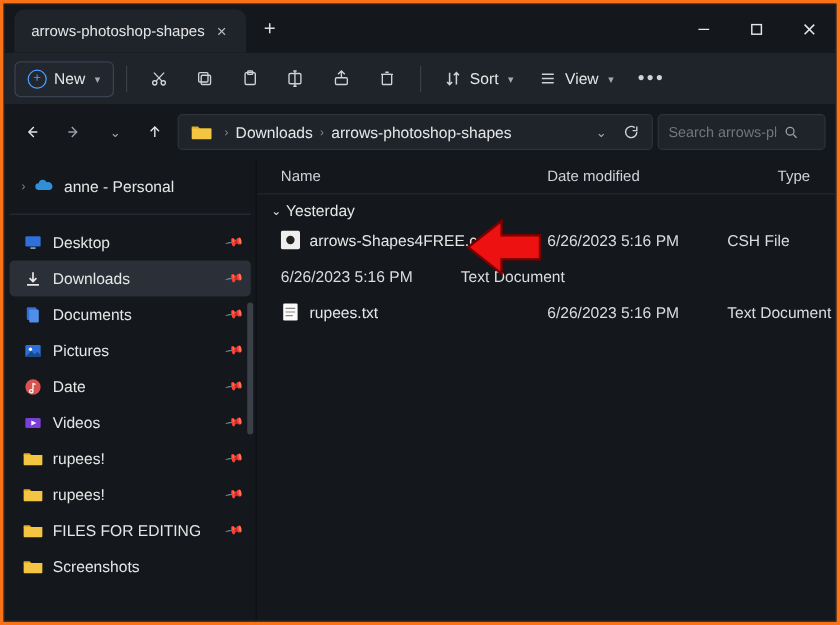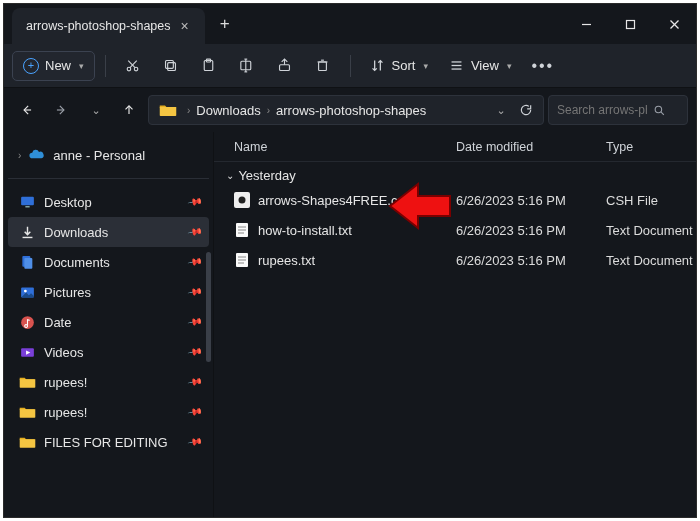--- a/index.html
+++ b/index.html
@@ -1,17 +1,17 @@
 <!DOCTYPE html>
 <html><head>
 <meta charset="utf-8">
 <style>
   * { box-sizing: border-box; margin: 0; padding: 0; }
   html, body { width: 700px; height: 521px; overflow: hidden; font-family: "Segoe UI", Arial, sans-serif; background: #555; }
-  .frame { position: relative; width: 700px; height: 521px; background: #ffffff; }
+  .frame { position: relative; width: 700px; height: 521px; background: #f97316; }
   .window { position: absolute; left: 3px; top: 3px; width: 694px; height: 515px; background: #14171c; color: #e6e6e6; border: 1px solid #2a2a2a; display: flex; flex-direction: column; }
 
   
   .titlebar { height: 40px; background: #14171c; display: flex; align-items: stretch; }
   .tab { display: flex; align-items: center; gap: 8px; padding: 0 14px; background: #1f232a; border-radius: 8px 8px 0 0; margin: 4px 0 0 8px; font-size: 12.5px; }
   .tab .close { font-size: 14px; color: #bbb; padding: 0 2px; }
   .newtab { width: 40px; display: flex; align-items: center; justify-content: center; color: #ddd; font-size: 17px; }
   .tbspace { flex: 1; }
   .winbtns { display: flex; }
   .winbtn { width: 44px; display: flex; align-items: center; justify-content: center; color: #e6e6e6; }
@@ -52,21 +52,21 @@
   .pin { margin-left: auto; color: #777; font-size: 10px; transform: rotate(35deg); }
   .ic { width: 18px; height: 18px; display: flex; align-items: center; justify-content: center; }
   .favs { border-top: 1px solid #2a2e36; padding-top: 8px; }
   .cloud-tw { color:#888; font-size:10px; margin-right:-2px; }
 
   
   .main { flex: 1; display: flex; flex-direction: column; }
   .cols { height: 30px; display: flex; align-items: center; font-size: 12.5px; color: #cfd3d8; border-bottom: 1px solid #24282f; padding-left: 20px; }
   .cols .c-name { width: 222px; }
   .cols .c-date { width: 150px; }
-  .cols .c-type { flex: 1; }
+  .cols .c-type { flex: 1; margin-left: 42px; }
   .group { padding: 6px 0 2px 12px; font-size: 13px; display: flex; align-items: center; gap: 4px; }
   .group .tw { font-size: 10px; color: #ddd; }
   .files { position: relative; }
   .row { height: 30px; display: flex; align-items: center; font-size: 13px; padding-left: 20px; }
   .row .c-name { width: 222px; display: flex; align-items: center; gap: 8px; }
   .row .c-date { width: 150px; color: #dcdcdc; }
   .row .c-type { flex: 1; color: #dcdcdc; }
   .fic { width: 16px; height: 16px; }
 
   
@@ -330,20 +330,29 @@
         <div class="item">
           <span class="ic">
                 <svg viewBox="0 0 24 18" width="17" height="14">
                   <path class="folder-y2" d="M1 3 h7 l2 2 h12 v1 H1 z"></path>
                   <path class="folder-y" d="M1 5 h22 v11 a1 1 0 0 1 -1 1 H2 a1 1 0 0 1 -1 -1 z"></path>
                 </svg>
               </span>
           <span>FILES FOR EDITING</span>
           <span class="pin">📌</span>
         </div>
+        <div class="item">
+          <span class="ic">
+                <svg viewBox="0 0 24 18" width="17" height="14">
+                  <path class="folder-y2" d="M1 3 h7 l2 2 h12 v1 H1 z"></path>
+                  <path class="folder-y" d="M1 5 h22 v11 a1 1 0 0 1 -1 1 H2 a1 1 0 0 1 -1 -1 z"></path>
+                </svg>
+              </span>
+          <span>Screenshots</span>
+        </div>
       </div>
       <div class="sidescroll"></div>
     </div>
 
     <div class="main">
       <div class="cols">
         <div class="c-name">Name</div>
         <div class="c-date">Date modified</div>
         <div class="c-type">Type</div>
       </div>
@@ -355,42 +364,33 @@
         <div class="row">
           <div class="c-name">
             <svg class="fic" viewBox="0 0 16 16">
                   <rect width="16" height="16" rx="2" fill="#eeeeee"></rect>
                   <circle cx="8" cy="8" r="3.5" fill="#222"></circle>
                 </svg>
             <span>arrows-Shapes4FREE.csh</span>
           </div>
           <div class="c-date">6/26/2023 5:16 PM</div>
           <div class="c-type">CSH File</div>
+        </div>
+        <div class="row">
+          <div class="c-date">6/26/2023 5:16 PM</div>
+          <div class="c-type">Text Document</div>
         </div>
         <div class="row">
           <div class="c-name">
             <svg class="fic" viewBox="0 0 16 16">
                   <rect x="2" y="1" width="12" height="14" rx="1" fill="#fafafa"></rect>
                   <line x1="4" y1="5" x2="12" y2="5" stroke="#888"></line>
                   <line x1="4" y1="8" x2="12" y2="8" stroke="#888"></line>
                   <line x1="4" y1="11" x2="10" y2="11" stroke="#888"></line>
                 </svg>
-            <span>how-to-install.txt</span>
-          </div>
-          <div class="c-date">6/26/2023 5:16 PM</div>
-          <div class="c-type">Text Document</div>
-        </div>
-        <div class="row">
-          <div class="c-name">
-            <svg class="fic" viewBox="0 0 16 16">
-                  <rect x="2" y="1" width="12" height="14" rx="1" fill="#fafafa"></rect>
-                  <line x1="4" y1="5" x2="12" y2="5" stroke="#888"></line>
-                  <line x1="4" y1="8" x2="12" y2="8" stroke="#888"></line>
-                  <line x1="4" y1="11" x2="10" y2="11" stroke="#888"></line>
-                </svg>
             <span>rupees.txt</span>
           </div>
           <div class="c-date">6/26/2023 5:16 PM</div>
           <div class="c-type">Text Document</div>
         </div>
       </div>
     </div>
   </div>
 
 </div>

